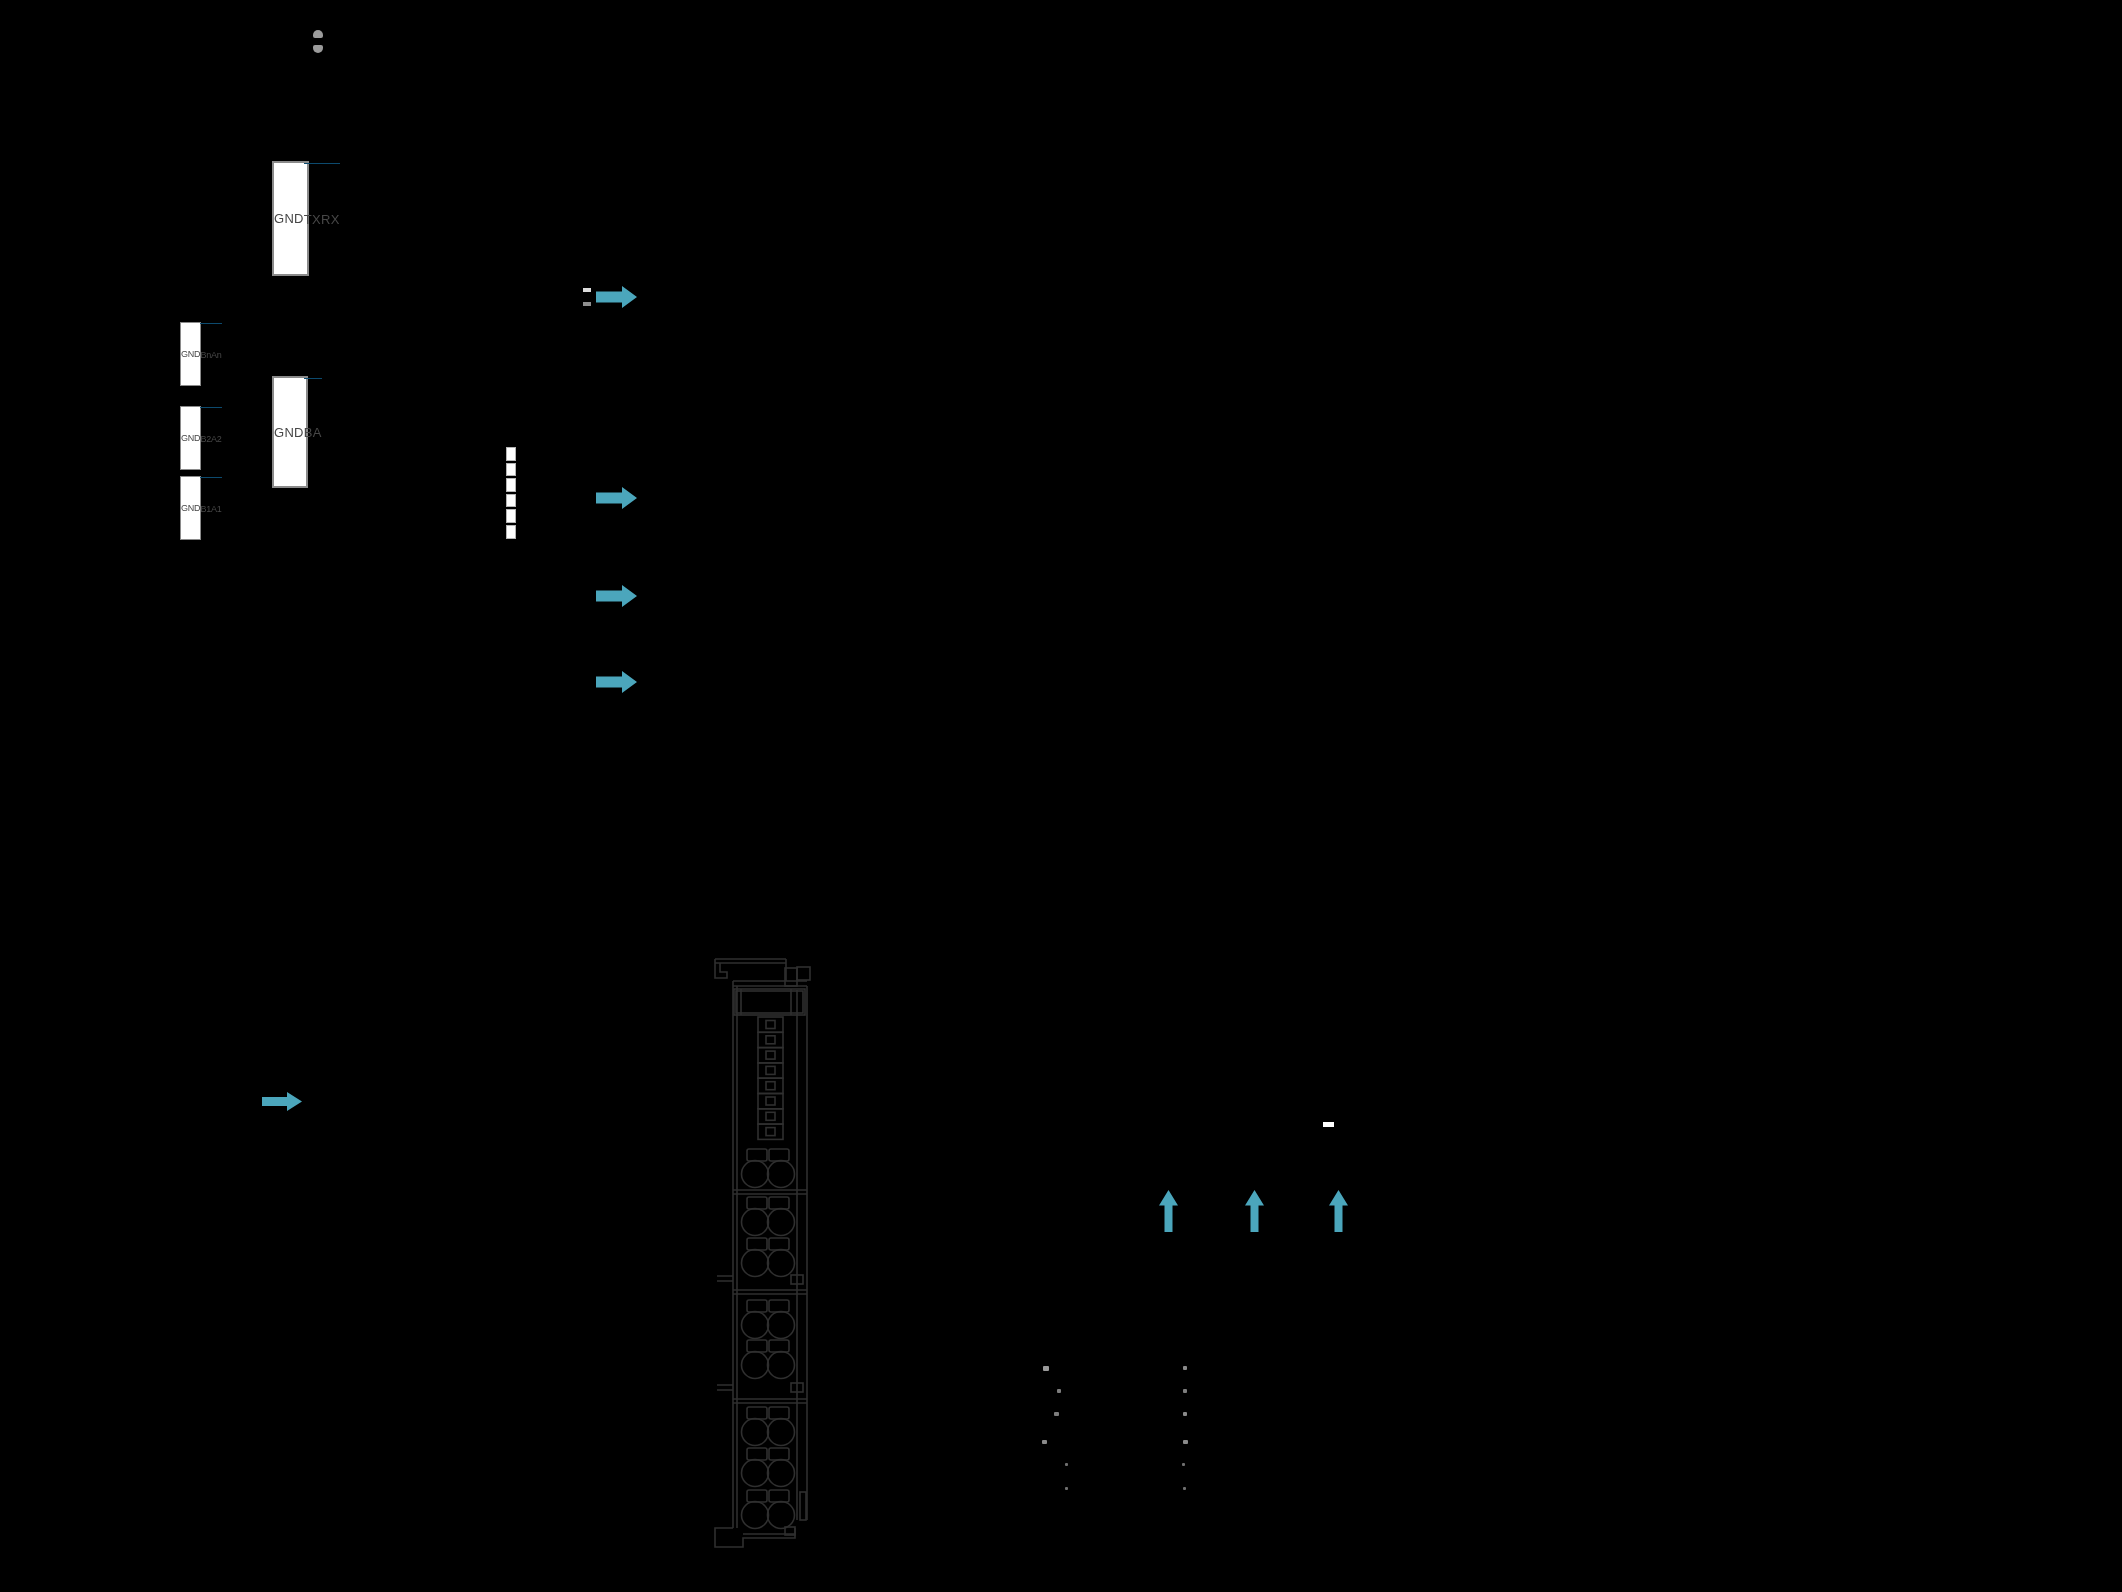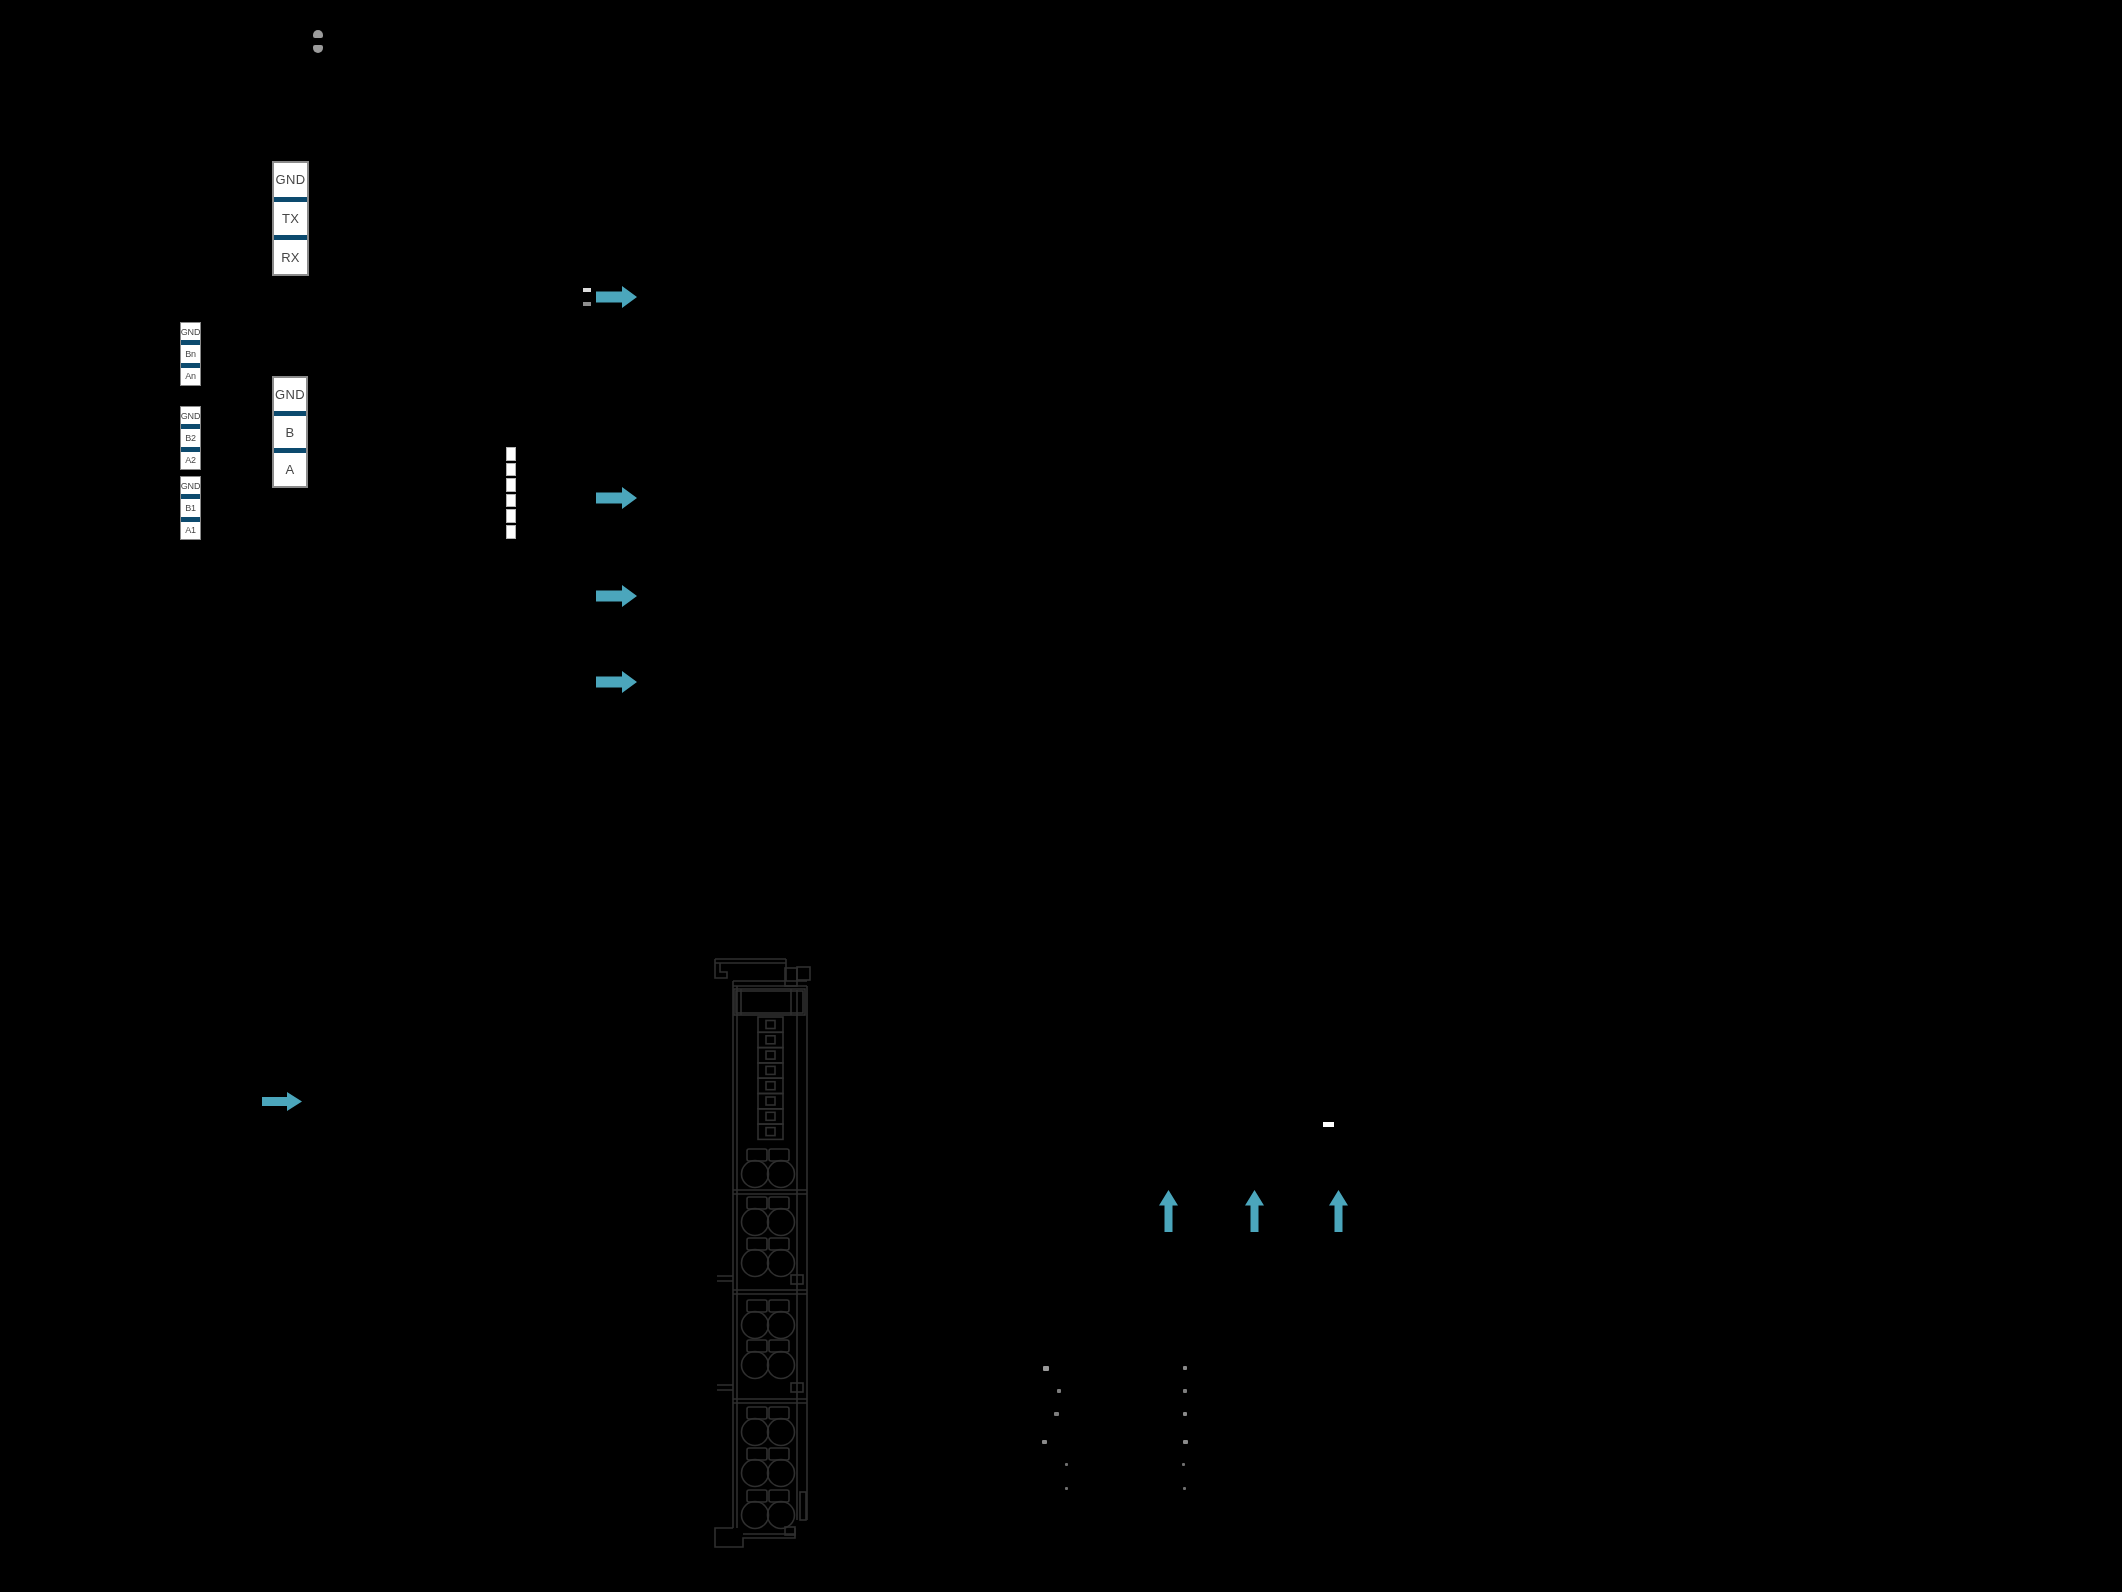--- a/index.html
+++ b/index.html
@@ -1,23 +1,23 @@
 <!DOCTYPE html>
 <html><head>
 <meta charset="utf-8">
 <style>
   html,body{margin:0;padding:0;background:#000;}
   .stage{position:relative;width:2122px;height:1592px;background:#000;overflow:hidden;
          font-family:"Liberation Sans",sans-serif;}
   .abs{position:absolute;}
   
   .pinbox{position:absolute;background:#fff;border:2px solid #8a8a8a;box-sizing:border-box;
-          display:flex;flex-direction:column;}
+          display:flex;flex-direction:row;}
   .pincell{flex:1;display:flex;align-items:center;justify-content:center;
-           border-top:5px solid #0c4a6e;color:#474747;}
+           border-top:1px solid #0c4a6e;color:#474747;}
   .pincell:first-child{border-top:none;}
   .pinbox.large .pincell{font-size:13px;letter-spacing:.3px;}
   .pinbox.small{border-width:1px;}
   .pinbox.small .pincell{font-size:9px;letter-spacing:-.2px;}
   
   .arrow{position:absolute;line-height:0;}
   .arrow svg{display:block;}
   
   .conn-dot{position:absolute;width:10px;height:8px;background:#9b9b9b;}
   .conn-dot.dome{border-radius:5px 5px 2px 2px;}

